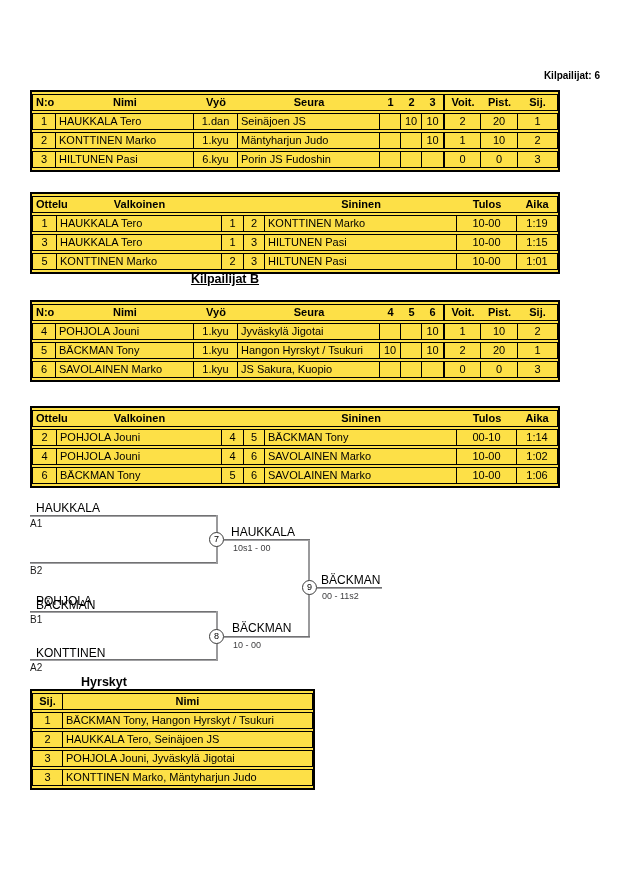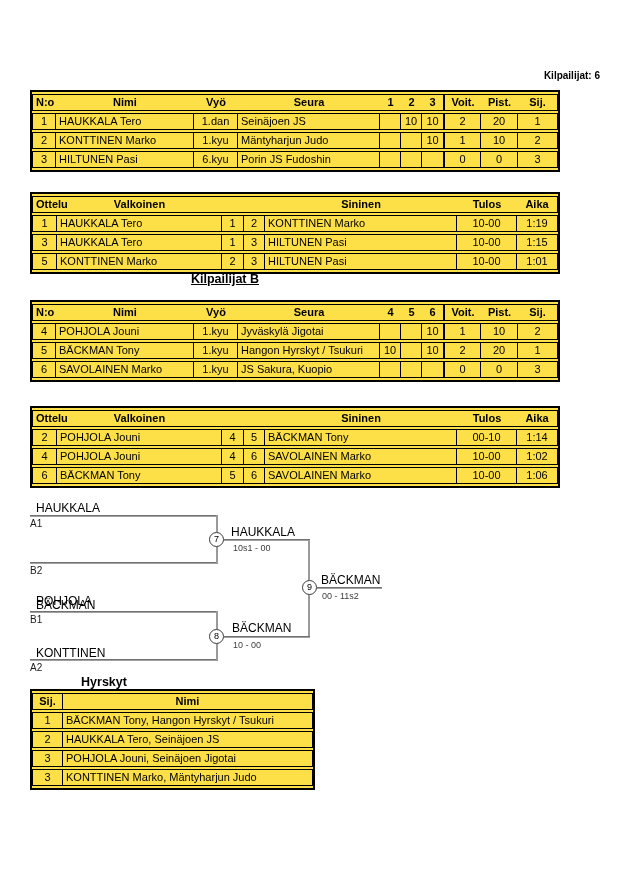--- a/index.html
+++ b/index.html
@@ -370,21 +370,21 @@
       <tr>
         <td class="c">1</td>
         <td class="l">BÄCKMAN Tony, Hangon Hyrskyt / Tsukuri</td>
       </tr>
       <tr>
         <td class="c">2</td>
         <td class="l">HAUKKALA Tero, Seinäjoen JS</td>
       </tr>
       <tr>
         <td class="c">3</td>
-        <td class="l">POHJOLA Jouni, Seinäjoen Jigotai</td>
+        <td class="l">POHJOLA Jouni, Jyväskylä Jigotai</td>
       </tr>
       <tr>
         <td class="c">3</td>
         <td class="l">KONTTINEN Marko, Mäntyharjun Judo</td>
       </tr>
     </tbody>
   </table>
 
 </div>
 

